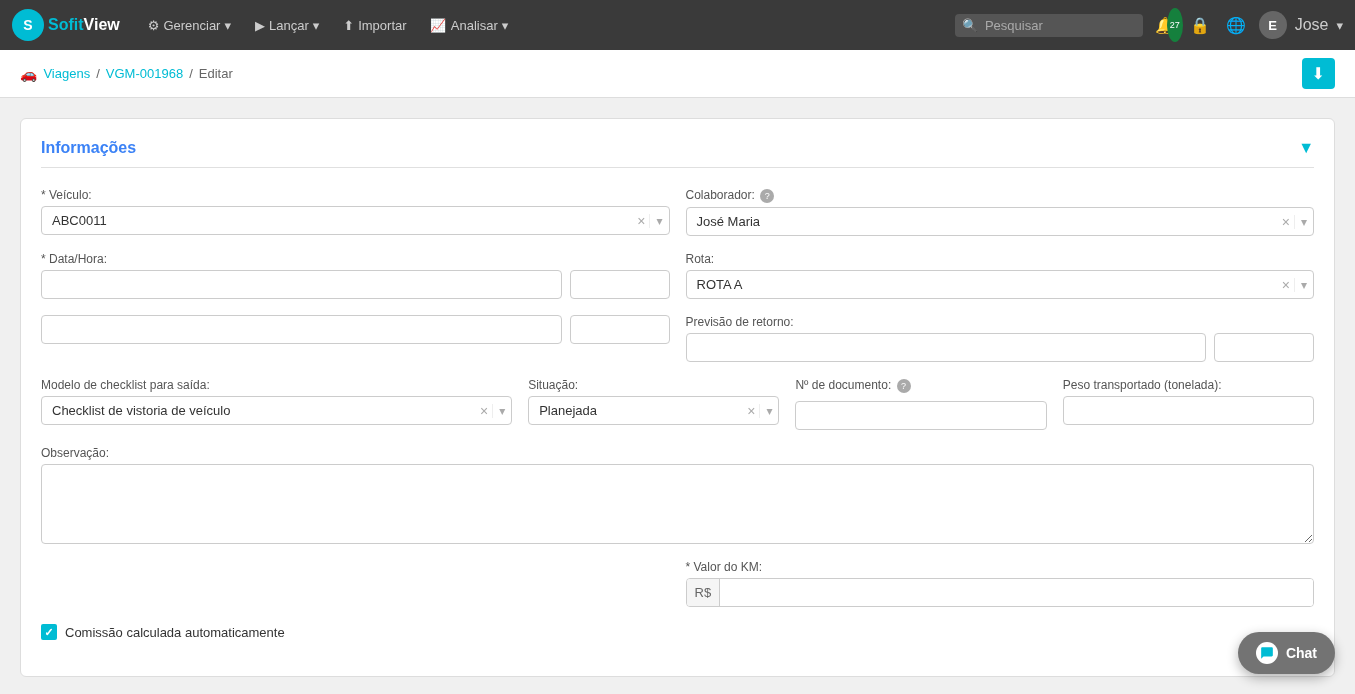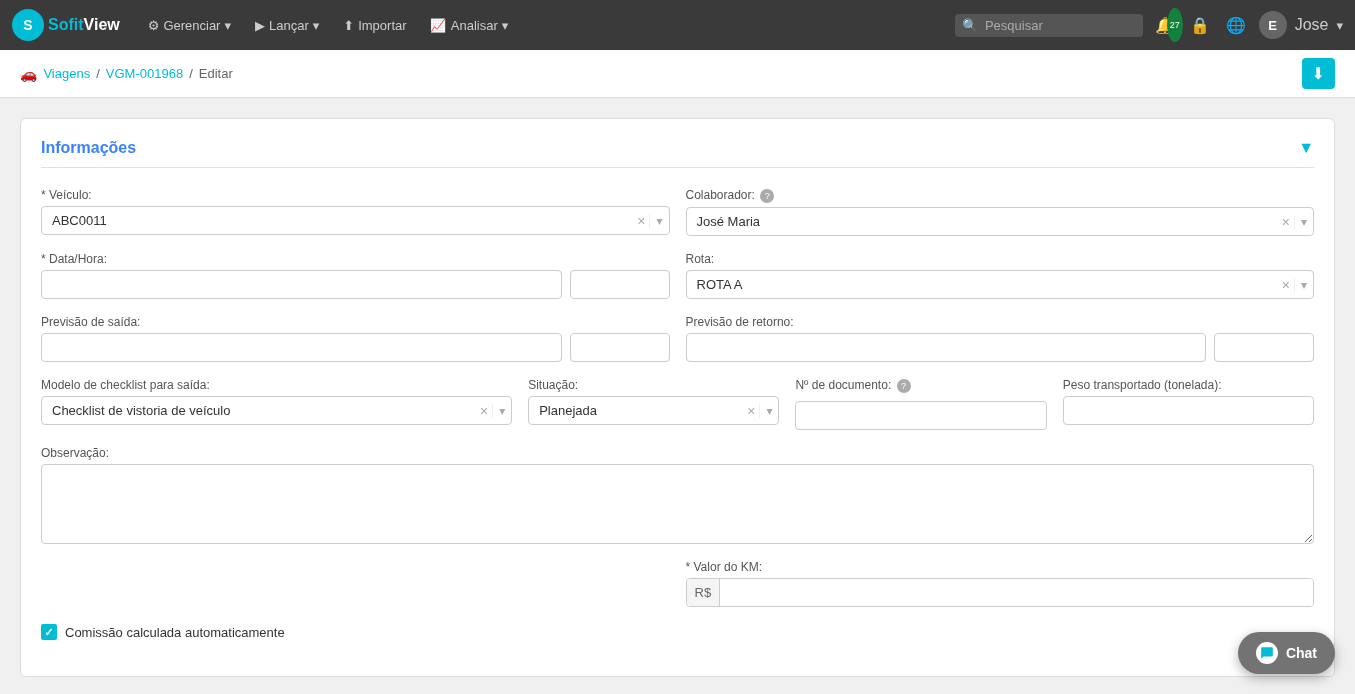--- a/index.html
+++ b/index.html
@@ -314,21 +314,20 @@
         <div class="select-wrapper">
           <span class="select-value">ROTA A</span>
           <span class="select-clear">×</span>
           <span class="select-arrow">▾</span>
         </div>
       </div>
     </div>
 
     <div class="form-row">
       <div class="form-group" style="flex:1;">
-        <label>Previsão de saída:</label>
         <div style="display:flex;gap:8px;">
           <input type="text" class="form-control" style="flex: 1 1 0%;">
           <input type="text" class="form-control" style="width: 100px;">
         </div>
       </div>
       <div class="form-group col-half">
         <label>Previsão de retorno:</label>
         <div style="display:flex;gap:8px;">
           <input type="text" class="form-control" style="flex: 1 1 0%;">
           <input type="text" class="form-control" style="width: 100px;">

